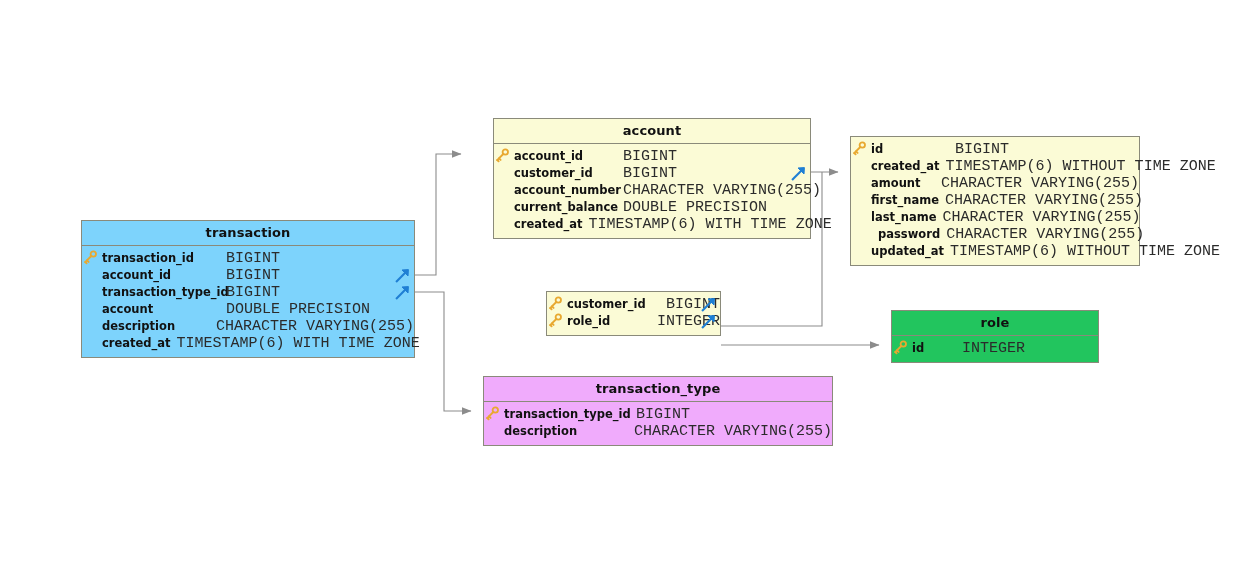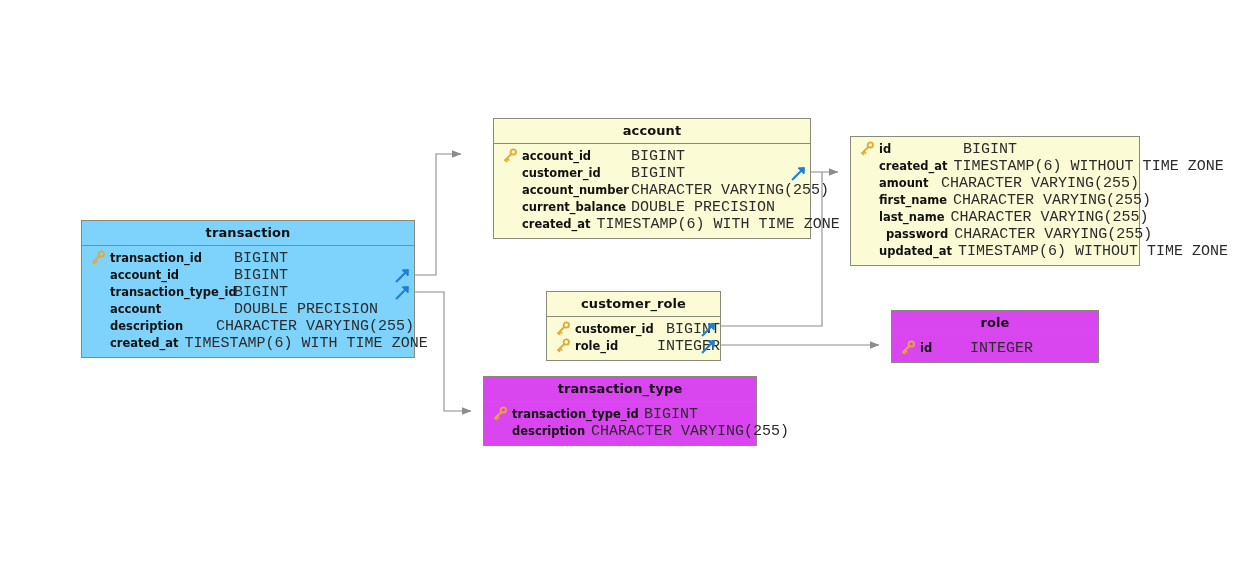--- a/index.html
+++ b/index.html
@@ -35,21 +35,21 @@
     text-align: center;
     font-weight: bold;
     font-size: 13px;
     color: #111111;
     padding: 4px 6px 5px 6px;
     border-bottom: 1px solid #8a8a7a;
     letter-spacing: 0.1px;
     white-space: nowrap;
   }
   .entity-body {
-    padding: 4px 0 5px 8px;
+    padding: 4px 0 5px 0;
     position: relative;
   }
   .col-row {
     position: relative;
     display: flex;
     align-items: center;
     height: 17px;
     line-height: 17px;
     white-space: nowrap;
   }
@@ -259,21 +259,20 @@
             <span class="col-type">CHARACTER VARYING(255)</span>
           </div>
           <div class="col-row">
             <span class="col-key"></span>
             <span class="col-name bold" style="width: 78px;">updated_at</span>
             <span class="col-type">TIMESTAMP(6) WITHOUT TIME ZONE</span>
           </div>
         </div>
       </div>
       <div class="entity" style="left: 546px; top: 291px; width: 175px; background: rgb(251, 251, 214); border-color: rgb(138, 138, 122);">
-        <div class="entity-title" style="border-bottom-color: rgb(138, 138, 122);">customer_role</div>
         <div class="entity-body cols-grid">
           <div class="col-row">
             <span class="col-key">
               <svg width="16" height="15" viewBox="0 0 16 15">
                 <g stroke="#e8a830" stroke-width="1.9" fill="none" stroke-linecap="round">
                   <circle cx="11.3" cy="4.0" r="2.7" stroke-width="1.8"></circle>
                   <path d="M9.3,6.0 L3.2,12.1"></path>
                   <path d="M5.0,10.3 L6.6,11.9"></path>
                   <path d="M3.3,12.0 L4.6,13.3"></path>
                 </g>
@@ -307,40 +306,40 @@
               <svg width="15" height="15" viewBox="0 0 15 15">
                 <g stroke="#1f7fd4" fill="#1f7fd4">
                   <path d="M1.8,13.2 L11.2,3.8" stroke-width="2.1" stroke-linecap="square" fill="none"></path>
                   <path d="M13.4,1.6 L13.0,8.0 L7.0,2.0 Z"></path>
                 </g>
               </svg>
             </span>
           </div>
         </div>
       </div>
-      <div class="entity" style="left: 891px; top: 310px; width: 208px; background: #d946ef; border-color: rgb(138, 138, 122);">
+      <div class="entity" style="left: 891px; top: 310px; width: 208px; background: #22c55e; border-color: rgb(138, 138, 122);">
         <div class="entity-title" style="border-bottom-color: rgb(138, 138, 122);">role</div>
         <div class="entity-body cols-grid">
           <div class="col-row">
             <span class="col-key">
               <svg width="16" height="15" viewBox="0 0 16 15">
                 <g stroke="#e8a830" stroke-width="1.9" fill="none" stroke-linecap="round">
                   <circle cx="11.3" cy="4.0" r="2.7" stroke-width="1.8"></circle>
                   <path d="M9.3,6.0 L3.2,12.1"></path>
                   <path d="M5.0,10.3 L6.6,11.9"></path>
                   <path d="M3.3,12.0 L4.6,13.3"></path>
                 </g>
               </svg>
             </span>
             <span class="col-name bold" style="width: 44px;">id</span>
             <span class="col-type">INTEGER</span>
           </div>
         </div>
       </div>
-      <div class="entity" style="left: 483px; top: 376px; width: 274px; background: #d946ef; border-color: rgb(138, 138, 122);">
+      <div class="entity" style="left: 483px; top: 376px; width: 350px; background: #f0abfc; border-color: rgb(138, 138, 122);">
         <div class="entity-title" style="border-bottom-color: rgb(138, 138, 122);">transaction_type</div>
         <div class="entity-body cols-grid">
           <div class="col-row">
             <span class="col-key">
               <svg width="16" height="15" viewBox="0 0 16 15">
                 <g stroke="#e8a830" stroke-width="1.9" fill="none" stroke-linecap="round">
                   <circle cx="11.3" cy="4.0" r="2.7" stroke-width="1.8"></circle>
                   <path d="M9.3,6.0 L3.2,12.1"></path>
                   <path d="M5.0,10.3 L6.6,11.9"></path>
                   <path d="M3.3,12.0 L4.6,13.3"></path>

